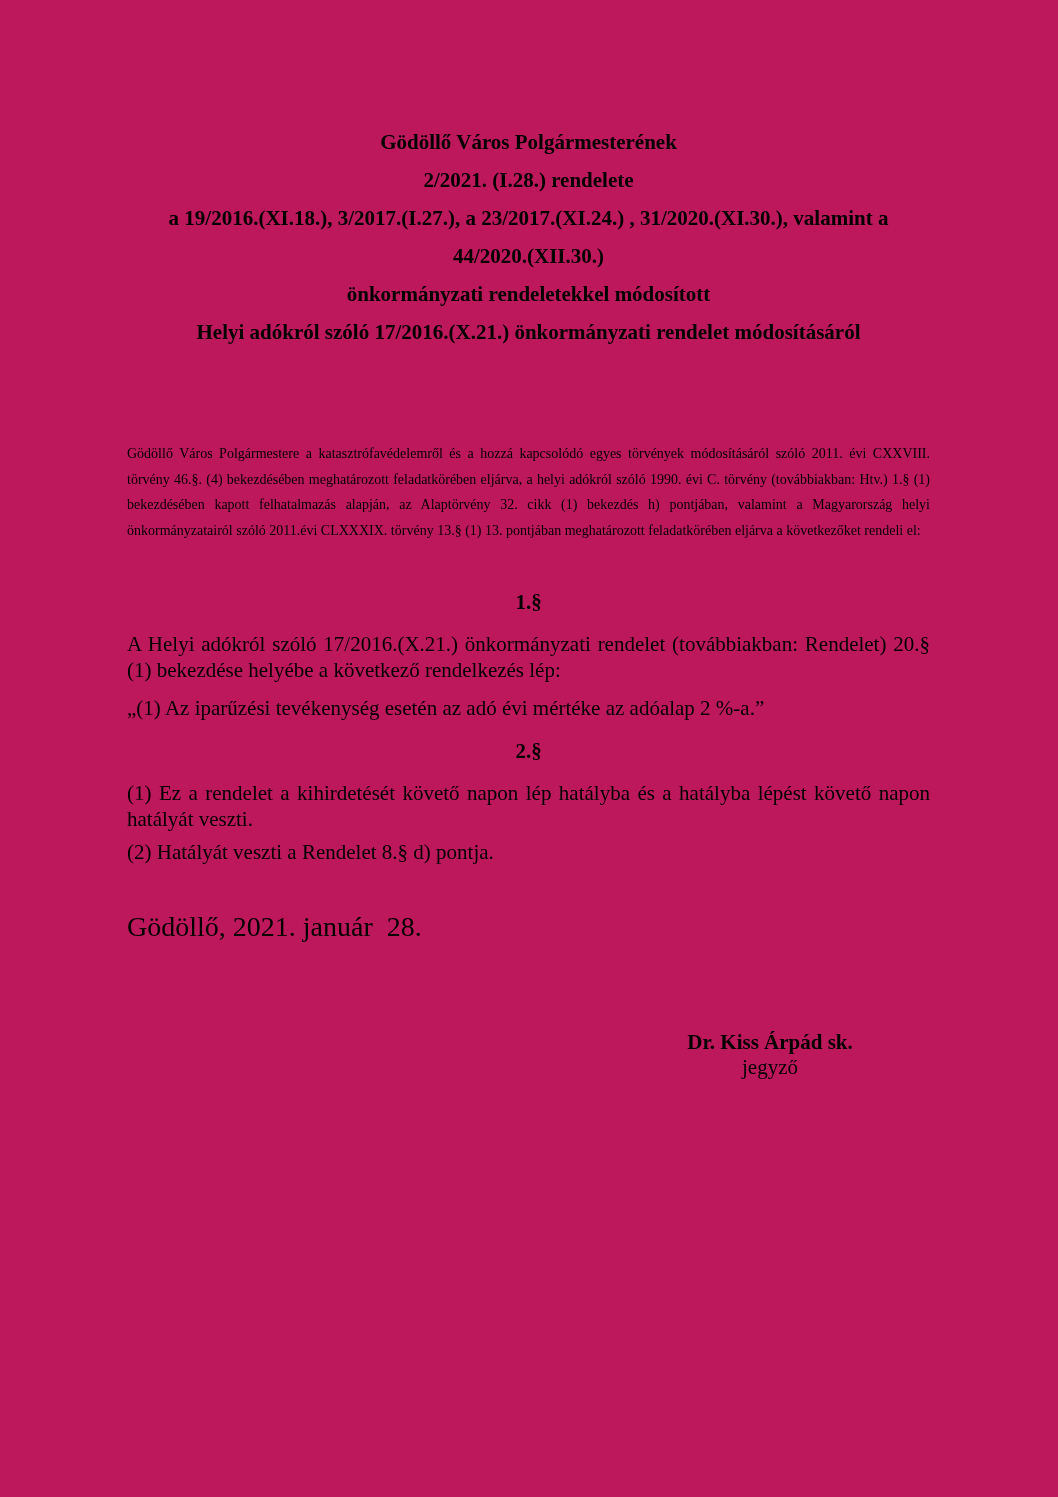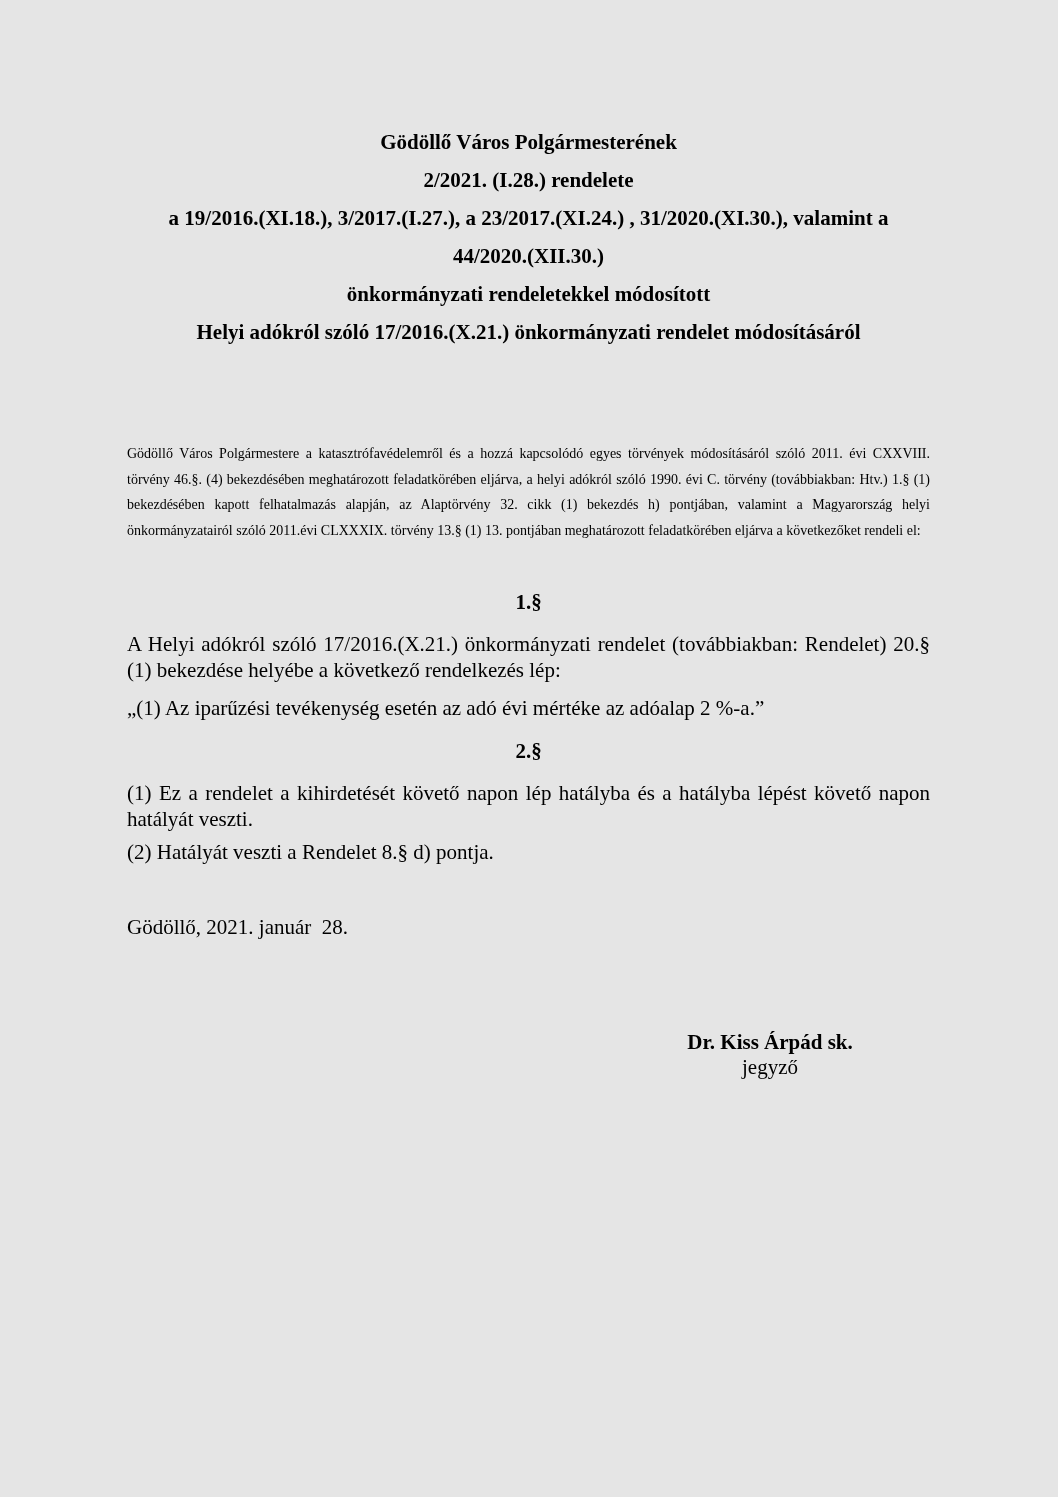--- a/index.html
+++ b/index.html
@@ -13,21 +13,21 @@
     height: 1497px;
     overflow: hidden;
     color: #000000;
     font-family: "Liberation Serif", "DejaVu Serif", serif;
   }
   .page {
     box-sizing: border-box;
     width: 1058px;
     height: 1497px;
     padding: 123px 128px 0 127px;
-    background: #e5e5e5;
+    background: #be185d;
   }
   p { margin: 0; }
 
   .title-block {
     font-weight: bold;
     text-align: center;
     font-size: 21px;
     line-height: 38px;
   }
 
@@ -51,21 +51,21 @@
     font-size: 21px;
     line-height: 25.5px;
     margin-top: 3px;
   }
   .justify { text-align: justify; }
   .quote { margin-top: 13px; }
   .second { margin-top: 8px; }
 
   .dateline {
     margin-top: 48px;
-    font-size: 21px;
+    font-size: 28px;
     line-height: 26px;
     white-space: pre-wrap;
   }
 
   .signatures {
     position: relative;
     margin-top: 90px;
     height: 70px;
     font-size: 21px;
     line-height: 25px;

